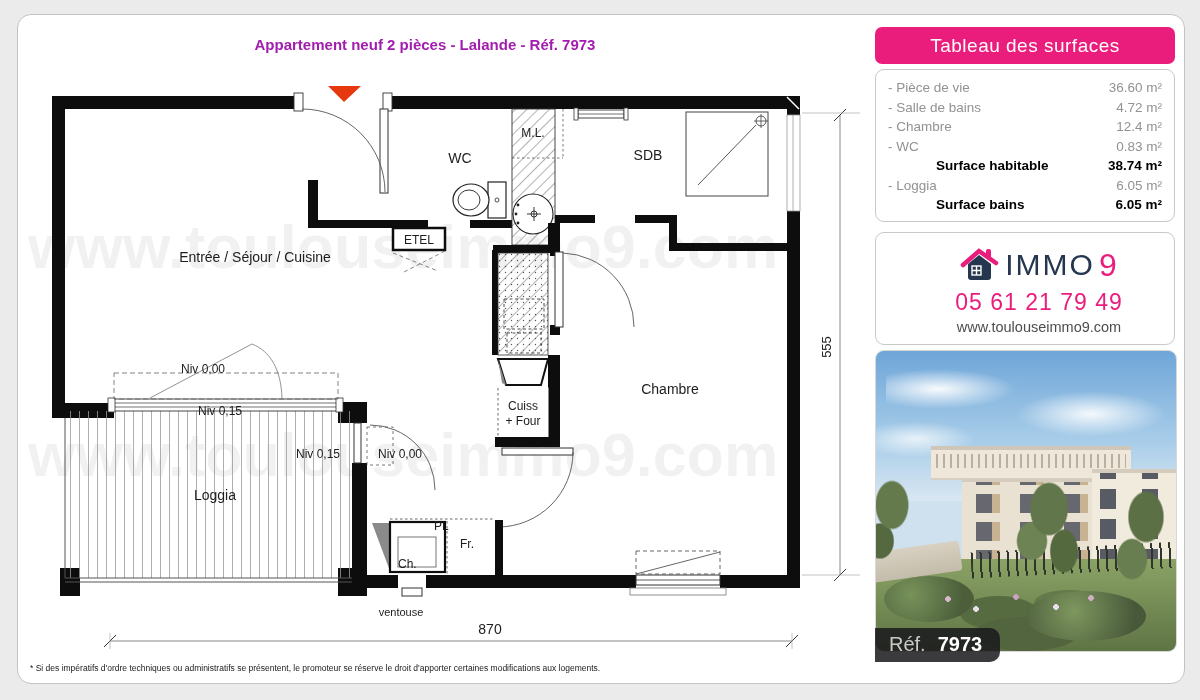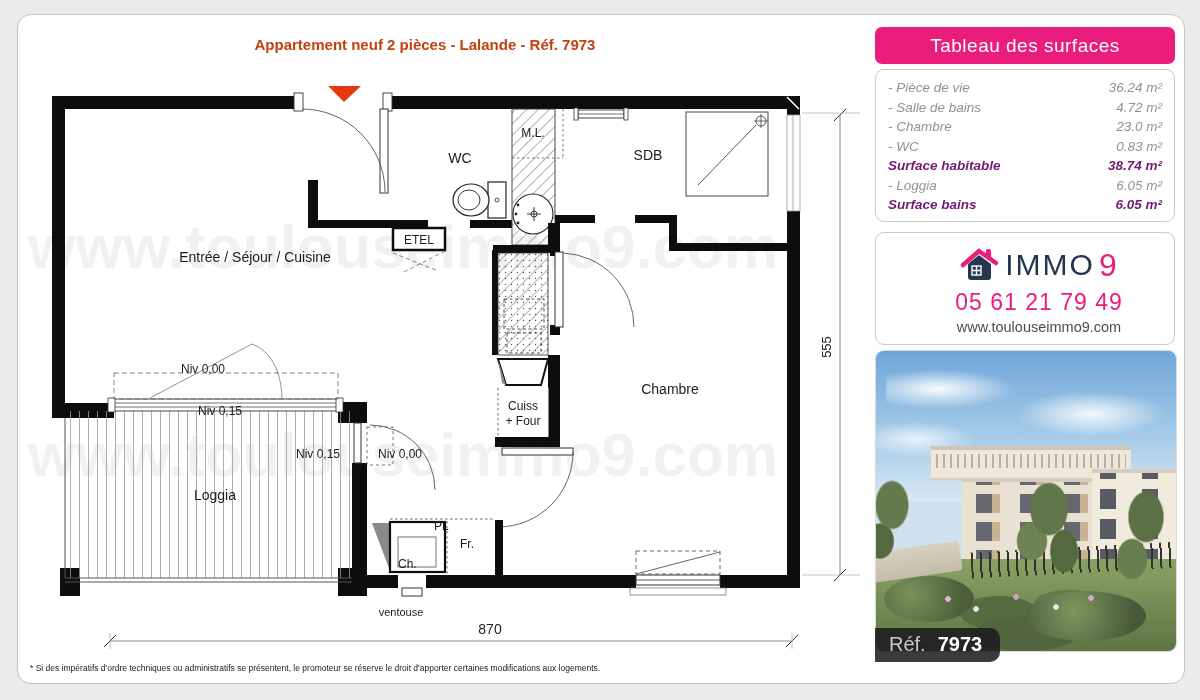--- a/index.html
+++ b/index.html
@@ -13,44 +13,44 @@
   .wm2{top:420px;}
   svg{font-family:"Liberation Sans",sans-serif;}
   svg text{fill:#1c1c1c;}
   .t14{font-size:14px;}
   .t13{font-size:13px;}
   .t12{font-size:12px;}
   .t11{font-size:11px;}
   .card{background:#fff;border:1.5px solid #c9c9c9;border-radius:9px;box-sizing:border-box;}
   .surf-header{left:875px;top:27px;width:300px;height:37px;border-radius:7px;color:#fff;
     display:flex;align-items:center;justify-content:center;font-size:19px;letter-spacing:.5px;}
-  .surf-card{left:875px;top:69px;width:300px;height:153px;padding:8px 12px 6px 12px;font-style:italic;}
+  .surf-card{left:875px;top:69px;width:300px;height:153px;padding:8px 12px 6px 12px;}
   .surf-row{display:flex;justify-content:space-between;font-size:13.5px;line-height:19.5px;color:#929292;}
-  .surf-row.bold{font-weight:bold;color:#701a75;}
+  .surf-row.bold{font-weight:bold;color:#000000;margin-left:48px;}
   .logo-card{left:875px;top:232px;width:300px;height:113px;text-align:center;padding-top:12px;padding-left:28px;}
   .logo-line{display:flex;align-items:center;justify-content:center;gap:4px;height:40px;}
   .logo-word{font-size:30px;letter-spacing:2px;color:#25364f;}
   .logo-9{font-size:32px;}
   .phone{font-size:23px;font-weight:normal;letter-spacing:1px;margin-top:4px;}
   .site{font-size:14.5px;color:#4d4d4d;margin-top:3px;}
   .photo-card{left:875px;top:350px;width:300px;height:300px;border-radius:9px;overflow:hidden;border:1px solid #d8d8d8;background:#cfe0ee;}
   .ph{position:absolute;}
   .ref-badge{left:875px;top:628px;padding:5px 18px 6px 14px;background:rgba(25,25,28,.85);
     border-radius:0 10px 10px 0;color:#fff;font-size:20px;}
   .ref-badge .lt{color:#c9c9c9;}
   .ref-badge .bd{font-weight:bold;margin-left:12px;}
   .footnote{left:30px;top:663px;width:820px;font-size:8.5px;color:#1a1a1a;}
 </style>
 </head>
 <body>
 
 <div class="page">
   <div class="abs panel"></div>
 
-  <div class="abs title" style="color:#c2410c">Appartement neuf 2 pièces - Lalande - Réf. 7973</div>
+  <div class="abs title" style="color:#a21caf">Appartement neuf 2 pièces - Lalande - Réf. 7973</div>
 
   <div class="abs wm wm1">www.toulouseimmo9.com</div>
   <div class="abs wm wm2">www.toulouseimmo9.com</div>
 
   <svg class="abs plan-area" viewBox="0 0 830 575" width="830" height="575">
     <defs>
       <pattern id="hatch" width="8" height="8" patternUnits="userSpaceOnUse" patternTransform="rotate(45)">
         <path d="M0,0 V8" stroke="#555" stroke-width="0.9"></path>
       </pattern>
       <pattern id="dots" width="6" height="6" patternUnits="userSpaceOnUse">
@@ -241,29 +241,29 @@
     <text x="371" y="531" class="t11" text-anchor="middle">ventouse</text>
     <text x="460" y="549" class="t14" text-anchor="middle">870</text>
     <text x="801" y="262" class="t13" text-anchor="middle" transform="rotate(-90 801 262)">555</text>
   </svg>
 
   <div class="abs surf-header" style="background:#ea1c7c">Tableau des surfaces</div>
 
   <div class="abs card surf-card">
     <div class="surf-row">
         <span>- Pièce de vie</span>
-        <span>36.24 m²</span>
+        <span>36.60 m²</span>
       </div>
     <div class="surf-row">
         <span>- Salle de bains</span>
         <span>4.72 m²</span>
       </div>
     <div class="surf-row">
         <span>- Chambre</span>
-        <span>23.0 m²</span>
+        <span>12.4 m²</span>
       </div>
     <div class="surf-row">
         <span>- WC</span>
         <span>0.83 m²</span>
       </div>
     <div class="surf-row bold">
         <span>Surface habitable</span>
         <span>38.74 m²</span>
       </div>
     <div class="surf-row">

